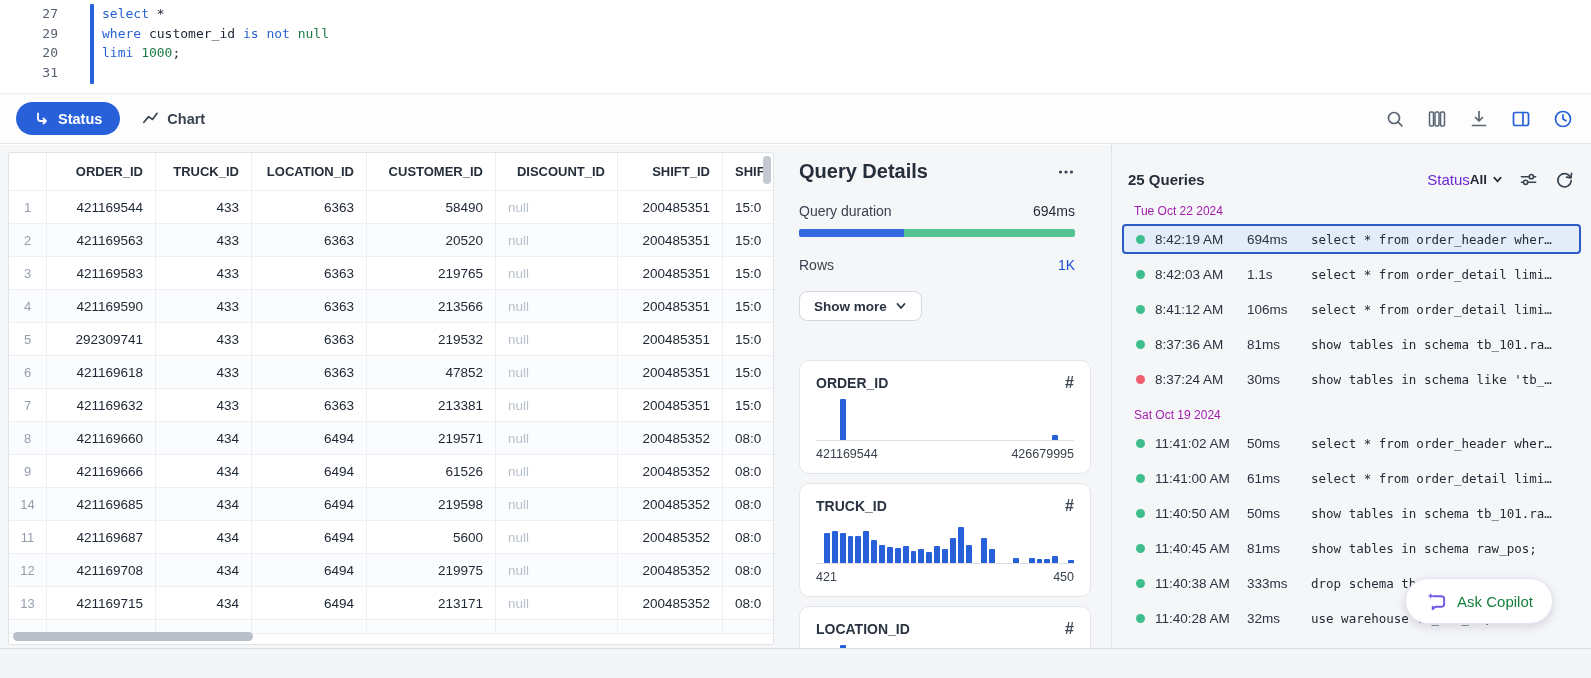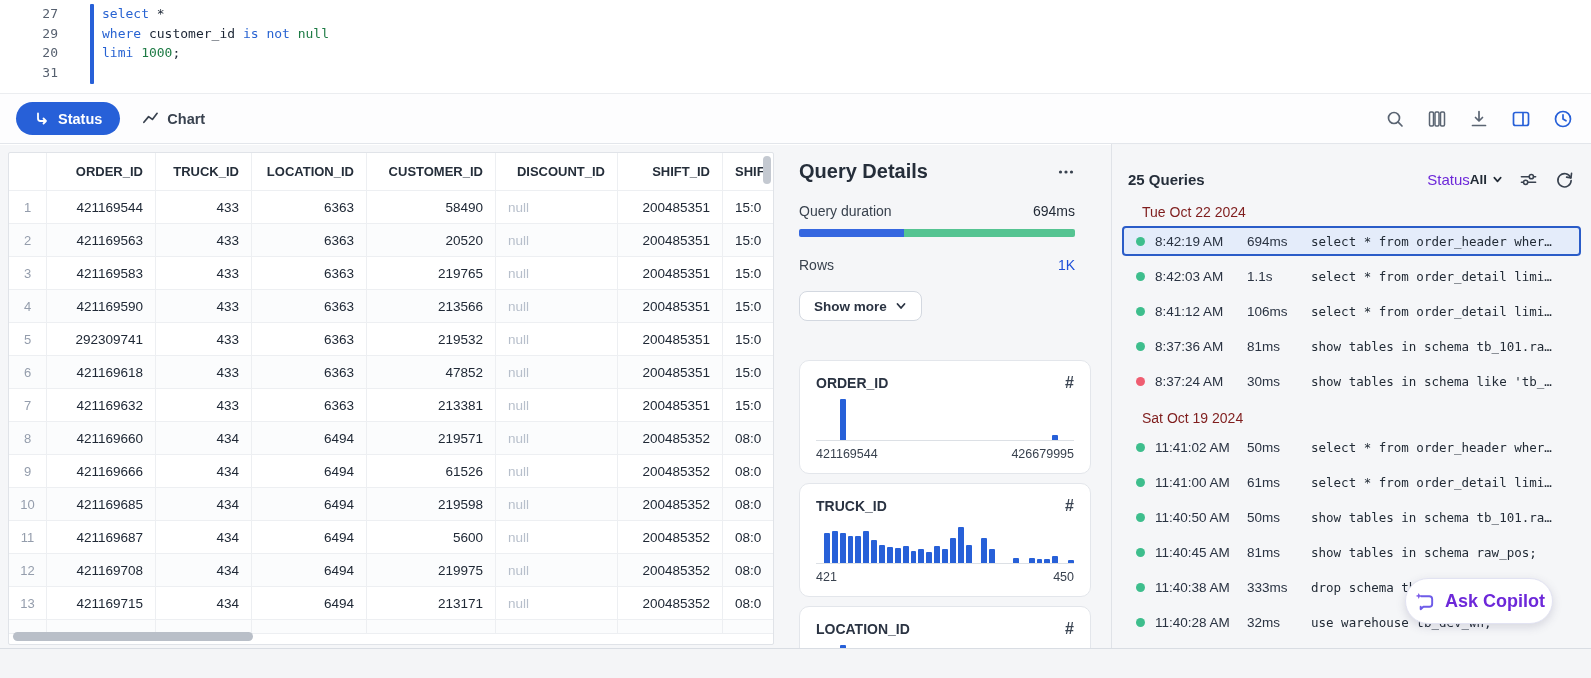--- a/index.html
+++ b/index.html
@@ -79,37 +79,37 @@
   .sc-labels { display:flex; justify-content:space-between; margin-top:6px; font-size:12.5px; color:#39424F; }
 
   
   .history { position:absolute; left:1111px; top:144px; width:480px; height:504px;
              border-left:1px solid #E0E3E8; background:#F5F6F8; overflow:hidden; }
   .h-head { display:flex; align-items:center; margin:24px 16px 0 16px; }
   .h-title { font-size:15px; font-weight:700; color:#252E3A; flex:1; }
   .h-status-label { font-size:15px; color:#6d28d9; }
   .h-status-value { font-size:13.5px; font-weight:700; color:#222B36; display:flex; align-items:center; gap:5px; cursor:pointer; }
   .h-ctrl { width:22px; height:22px; margin-left:14px; display:flex; align-items:center; justify-content:center; cursor:pointer; }
-  .h-date { font-size:14px; color:#7f1d1d; margin:14px 0 6px 30px; }
+  .h-date { font-size:12px; color:#a21caf; margin:14px 0 6px 22px; }
   .h-item { display:flex; align-items:center; height:30px; margin:0 10px 5px 10px; border:2px solid transparent;
             border-radius:4px; padding:0 6px; cursor:pointer; }
   .h-item.selected { background:#E4ECFA; border-color:#2A5CC8; }
   .h-dot { width:9px; height:9px; border-radius:50%; flex:none; margin:0 10px 0 6px; }
   .dot-ok { background:#3EBE8D; } .dot-err { background:#EF5D71; }
   .h-time { width:92px; flex:none; font-size:13.5px; color:#2A3342; }
   .h-dur { width:64px; flex:none; font-size:13.5px; color:#2A3342; }
   .h-sql { flex:1; font-family:"DejaVu Sans Mono", monospace; font-size:12.5px; color:#222B36;
            white-space:nowrap; overflow:hidden; }
 
   
   .copilot { position:absolute; left:1405px; top:578px; width:148px; height:46px; background:#fff;
              border:1px solid #E2E3F2; border-radius:24px; box-shadow:0 3px 10px rgba(70,70,110,.18);
              display:flex; align-items:center; justify-content:center; gap:9px; cursor:pointer; z-index:6;
              font-family:"Liberation Sans",sans-serif; }
-  .copilot-label { font-size:18px; font-weight:700; color:#6d28d9; }
+  .copilot-label { font-size:15px; font-weight:400; color:#15803d; }
 </style>
 </head>
 <body>
 
 <div id="app">
 
   <div class="editor">
     <div class="caret-bar"></div>
     <div style="padding-top:4px;">
         <div class="ed-line">
@@ -281,21 +281,21 @@
           <div class="t-cell cell-rownum" style="width: 38px;">9</div>
           <div class="t-cell" style="width: 109px;">421169666</div>
           <div class="t-cell" style="width: 96px;">434</div>
           <div class="t-cell" style="width: 115px;">6494</div>
           <div class="t-cell" style="width: 129px;">61526</div>
           <div class="t-cell cell-null" style="width: 122px;">null</div>
           <div class="t-cell" style="width: 105px;">200485352</div>
           <div class="t-cell cell-clip" style="width: 52px;">08:0</div>
         </div>
         <div class="t-row">
-          <div class="t-cell cell-rownum" style="width: 38px;">10</div>
+          <div class="t-cell cell-rownum" style="width: 38px;">14</div>
           <div class="t-cell" style="width: 109px;">421169685</div>
           <div class="t-cell" style="width: 96px;">434</div>
           <div class="t-cell" style="width: 115px;">6494</div>
           <div class="t-cell" style="width: 129px;">219598</div>
           <div class="t-cell cell-null" style="width: 122px;">null</div>
           <div class="t-cell" style="width: 105px;">200485352</div>
           <div class="t-cell cell-clip" style="width: 52px;">08:0</div>
         </div>
         <div class="t-row">
           <div class="t-cell cell-rownum" style="width: 38px;">11</div>

